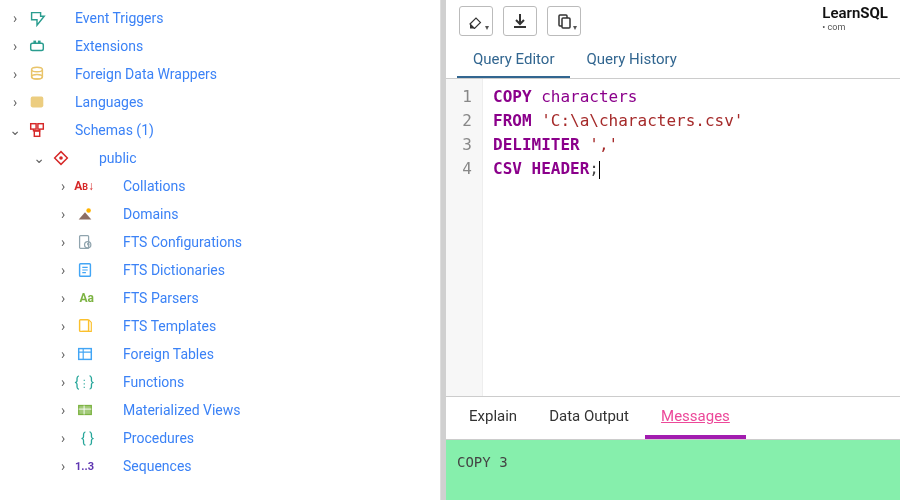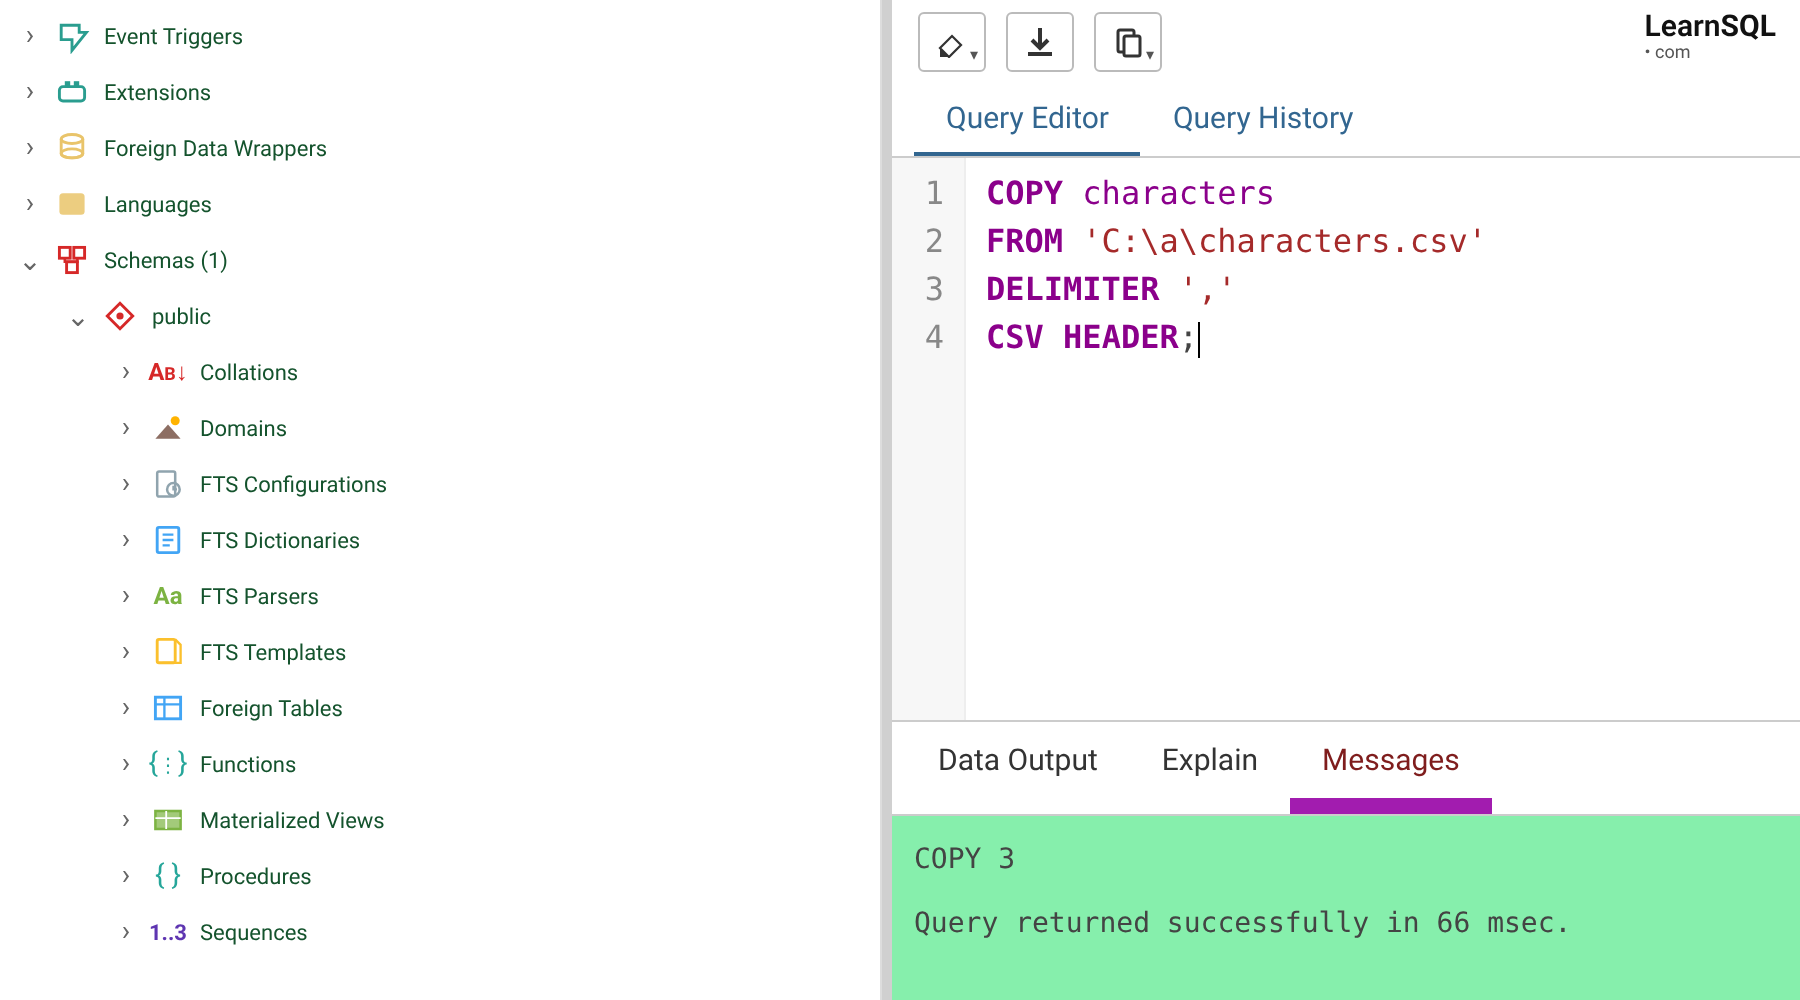--- a/index.html
+++ b/index.html
@@ -35,25 +35,25 @@
     justify-content: center;
     color: #666;
     margin-right: 4px;
     flex-shrink: 0;
   }
   .tree-icon {
     width: 20px;
     height: 20px;
     display: inline-flex;
     align-items: center;
-    justify-content: center;
+    justify-content: flex-end;
     margin-right: 6px;
     flex-shrink: 0;
   }
-  .tree-label { font-size: 11px; color: #14532d; }
+  .tree-label { font-size: 14px; color: #3b82f6; margin-left: 23px; }
   .indent-0 { padding-left: 8px; }
   .indent-1 { padding-left: 32px; }
   .indent-2 { padding-left: 56px; }
 
   
   .main {
     flex: 1;
     display: flex;
     flex-direction: column;
     border-left: 1px solid #ddd;
@@ -159,22 +159,23 @@
     padding-left: 12px;
   }
   .otab {
     padding: 10px 16px;
     font-size: 15px;
     color: #333;
     cursor: pointer;
     border-bottom: 2px solid transparent;
   }
   .otab.active {
-    color: #7f1d1d;
-    border-bottom: 8px solid #a21caf;
+    color: #ec4899;
+    border-bottom: 4px solid #a21caf;
+    text-decoration: underline;
   }
   .messages {
     padding: 14px 16px;
     font-family: "Consolas","Monaco", monospace;
     font-size: 14px;
     color: #444;
     background: #86efac;
   }
   .messages p { margin-bottom: 16px; }
 </style>
@@ -381,22 +382,21 @@
     <div class="gutter" id="gutter">
         <div>1</div>
         <div>2</div>
         <div>3</div>
         <div>4</div>
       </div>
     <div class="code" id="code"><div><span class="kw">COPY</span><span> </span><span class="ident">characters</span></div><div><span class="kw">FROM</span><span> </span><span class="str">'C:\a\characters.csv'</span></div><div><span class="kw">DELIMITER</span><span> </span><span class="str">','</span></div><div><span class="kw">CSV</span><span> </span><span class="kw">HEADER</span><span class="punct">;</span><span class="cursor"></span></div></div>
   </div>
 
   <div class="output-tabs" id="output-tabs">
+      <div class="otab">Explain</div>
       <div class="otab">Data Output</div>
-      <div class="otab">Explain</div>
       <div class="otab active">Messages</div>
     </div>
 
   <div class="messages">
     <p>COPY 3</p>
-    <p>Query returned successfully in 66 msec.</p>
   </div>
 </div>
 
 </body></html>

